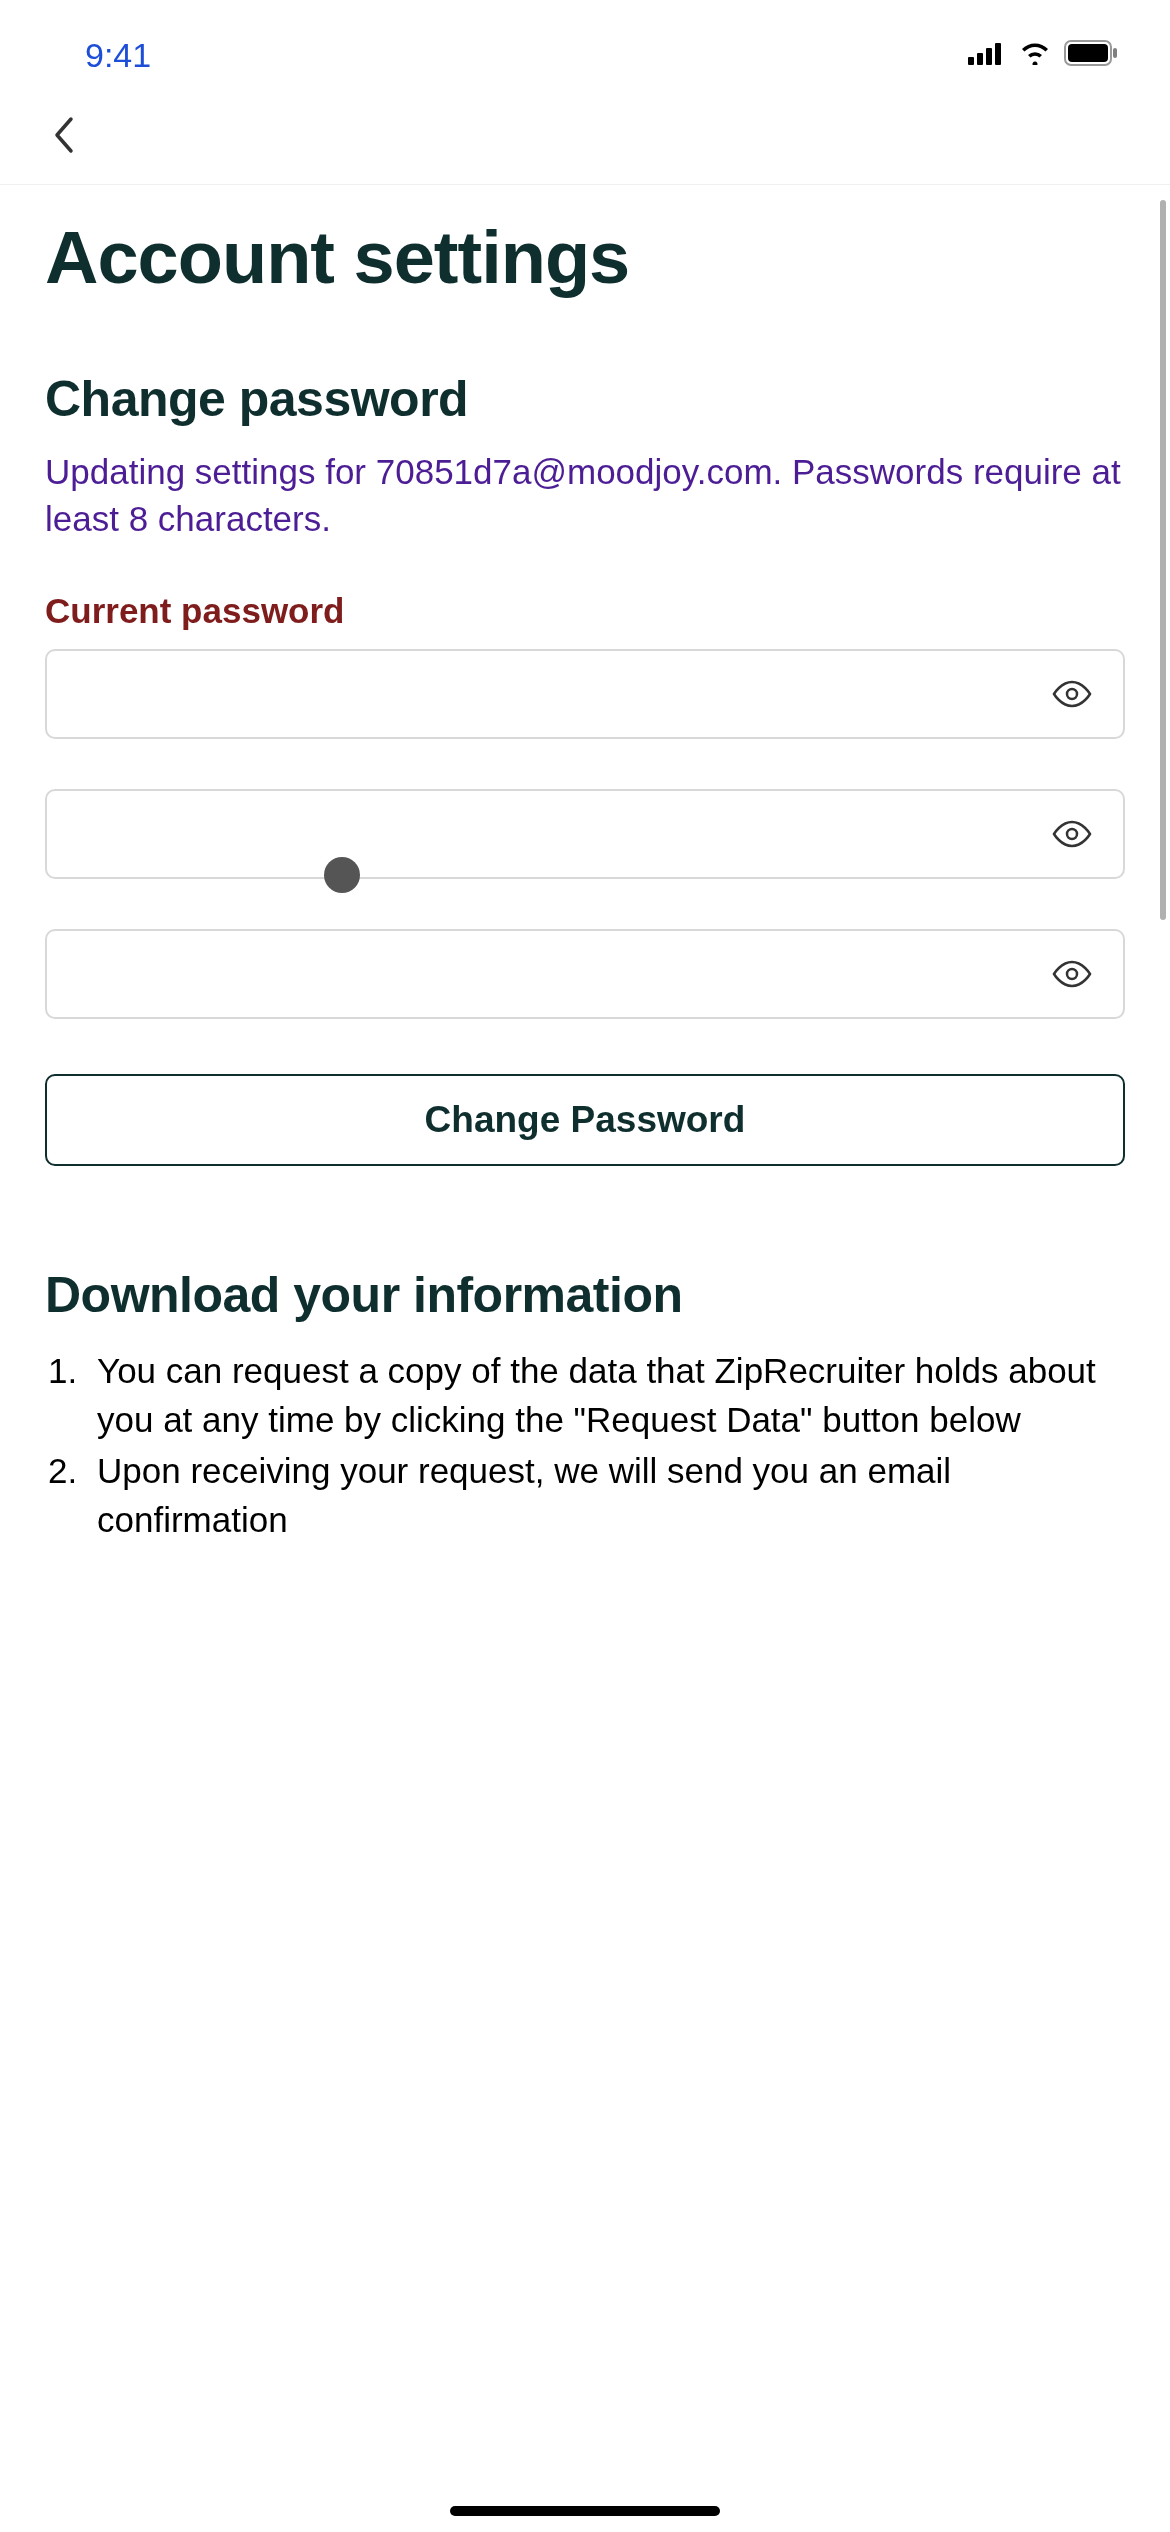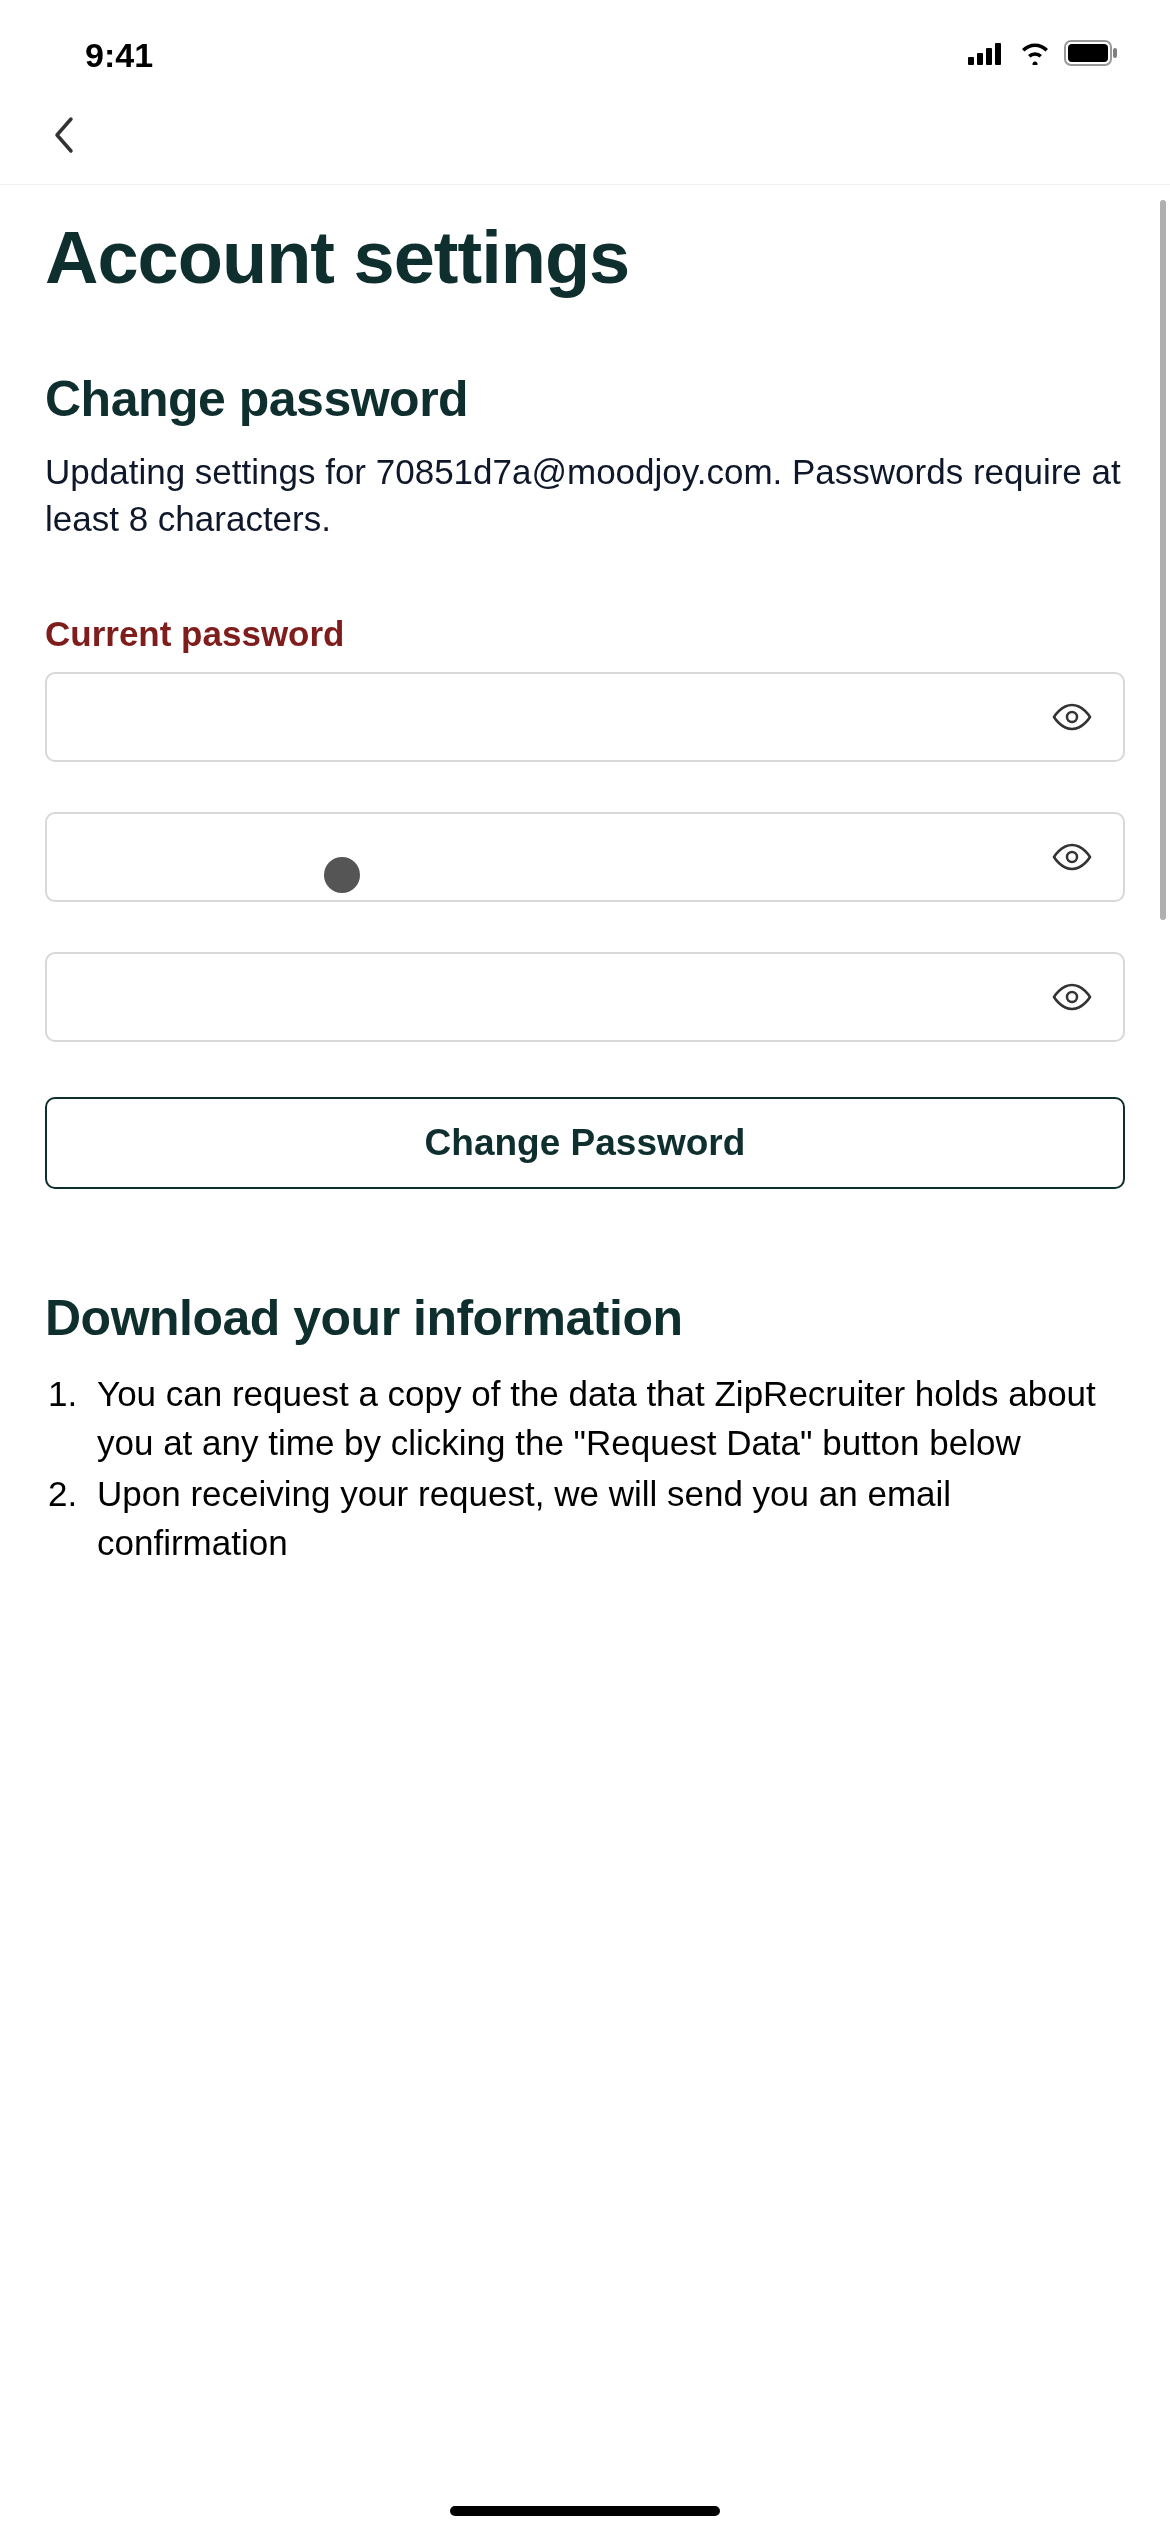--- a/index.html
+++ b/index.html
@@ -18,22 +18,22 @@
   }
   .status-bar {
     display: flex;
     justify-content: space-between;
     align-items: center;
     padding: 30px 50px 20px 85px;
     height: 100px;
   }
   .status-time {
     font-size: 34px;
-    font-weight: 700;
-    color: #000000;
+    font-weight: 400;
+    color: #1d4ed8;
   }
   .status-icons {
     display: flex;
     align-items: center;
     gap: 12px;
   }
   .nav-bar {
     padding: 15px 45px 25px 45px;
     border-bottom: 1px solid #f0f0f0;
   }
@@ -58,22 +58,22 @@
   .section-title {
     font-size: 50px;
     font-weight: 800;
     color: #0f2e2e;
     margin-bottom: 20px;
     letter-spacing: -0.5px;
   }
   .section-description {
     font-size: 35px;
     line-height: 1.35;
-    color: #0f172a;
-    margin-bottom: 71px;
+    color: #4c1d95;
+    margin-bottom: 48px;
     font-weight: 400;
   }
   .field-label {
     font-size: 35px;
     font-weight: 700;
     color: #7f1d1d;
     margin-bottom: 18px;
   }
   .field-wrapper {
     position: relative;

